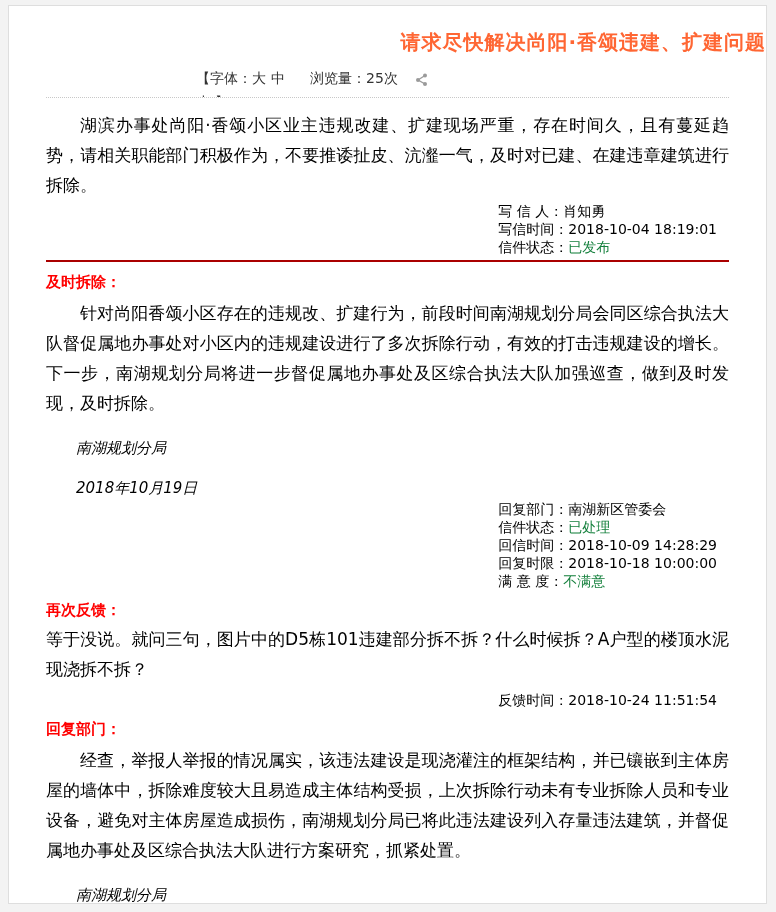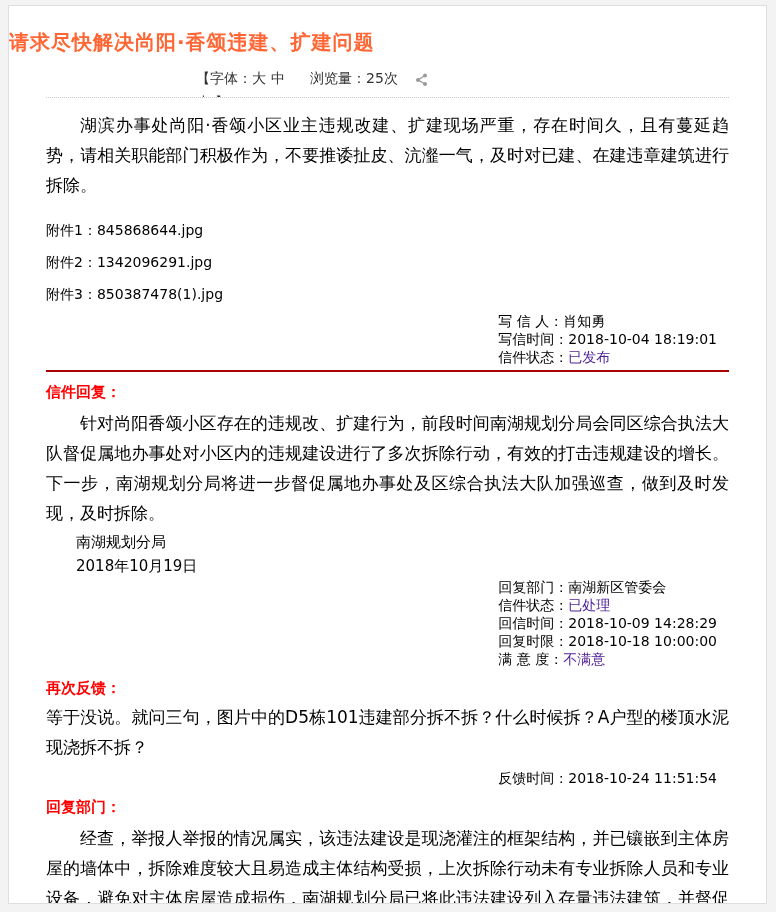--- a/index.html
+++ b/index.html
@@ -13,21 +13,21 @@
   .page { position:relative; width:776px; height:912px; overflow:hidden; }
   .panel {
     position:absolute; left:8px; top:5px;
     width:759px; height:899px;
     background:#ffffff;
     border:1px solid #dedede;
     overflow:hidden;
   }
   .title {
     margin:22px 0 0 0;
-    text-align:left;
+    text-align:right;
     color:#ff6633;
     font-size:20px;
     font-weight:bold;
     letter-spacing:1px;
     line-height:28px;
   }
   .toolbar {
     margin-top:10px;
     height:31px;
     overflow:hidden;
@@ -64,42 +64,43 @@
   .attach-file { color:#000; cursor:pointer; }
   .meta-wrap { text-align:right; padding-right:12px; }
   .meta-block {
     display:inline-block;
     text-align:left;
     font-size:14px;
     line-height:18px;
     color:#000;
   }
   .meta-row { white-space:nowrap; }
-  .m-value.red-value { color:#4c1d95; }
+  .m-value.red-value { color:#15803d; }
   .mt2 { margin-top:2px; }
   .mt4 { margin-top:4px; }
   .mt6 { margin-top:6px; }
   .mt8 { margin-top:8px; }
   .divider {
     border:none;
     border-top:2px solid #aa0000;
     margin:4px 0 0 0;
   }
   .sec-heading {
     margin:10px 0 0 0;
     color:#ff0000;
     font-weight:bold;
     font-size:15px;
     line-height:20px;
   }
   .sig {
-    margin:4px 0 0 0;
+    margin:20px 0 0 0;
     font-size:15px;
     line-height:20px;
     text-indent:2em;
+    font-style:italic;
   }
   .share-svg circle { fill:#9a9a9a; }
   .share-svg line { stroke:#9a9a9a; stroke-width:1.4; }
 </style>
 </head>
 <body>
 
 <div class="page">
   <div class="panel">
 
@@ -113,39 +114,34 @@
             <circle cx="4" cy="8" r="2"></circle>
             <circle cx="11" cy="12" r="2"></circle>
           </svg></span>
     </div>
 
     <div class="inner">
 
       <div class="letter-sec">
         <p class="para indent">湖滨办事处尚阳·香颂小区业主违规改建、扩建现场严重，存在时间久，且有蔓延趋势，请相关职能部门积极作为，不要推诿扯皮、沆瀣一气，及时对已建、在建违章建筑进行拆除。</p>
 
-        <div class="attach">
-          <div class="attach-row"><span class="attach-label">附件1：</span><span class="attach-file">845868644.jpg</span></div>
-          <div class="attach-row"><span class="attach-label">附件2：</span><span class="attach-file">1342096291.jpg</span></div>
-          <div class="attach-row"><span class="attach-label">附件3：</span><span class="attach-file">850387478(1).jpg</span></div>
-        </div>
 
         <div class="meta-wrap mt2">
           <div class="meta-block">
             <div class="meta-row"><span class="m-label">写 信 人：</span><span class="m-value">肖知勇</span></div>
             <div class="meta-row"><span class="m-label">写信时间：</span><span class="m-value">2018-10-04 18:19:01</span></div>
             <div class="meta-row"><span class="m-label">信件状态：</span><span class="m-value red-value">已发布</span></div>
           </div>
         </div>
       </div>
 
       <hr class="divider">
 
       <div>
-        <div class="sec-heading">信件回复：</div>
+        <div class="sec-heading">及时拆除：</div>
         <p class="para indent mt6">针对尚阳香颂小区存在的违规改、扩建行为，前段时间南湖规划分局会同区综合执法大队督促属地办事处对小区内的违规建设进行了多次拆除行动，有效的打击违规建设的增长。下一步，南湖规划分局将进一步督促属地办事处及区综合执法大队加强巡查，做到及时发现，及时拆除。</p>
         <p class="sig mt6">南湖规划分局</p>
         <p class="sig mt8">2018年10月19日</p>
 
         <div class="meta-wrap mt2">
           <div class="meta-block">
             <div class="meta-row"><span class="m-label">回复部门：</span><span class="m-value">南湖新区管委会</span></div>
             <div class="meta-row"><span class="m-label">信件状态：</span><span class="m-value red-value">已处理</span></div>
             <div class="meta-row"><span class="m-label">回信时间：</span><span class="m-value">2018-10-09 14:28:29</span></div>
             <div class="meta-row"><span class="m-label">回复时限：</span><span class="m-value">2018-10-18 10:00:00</span></div>

